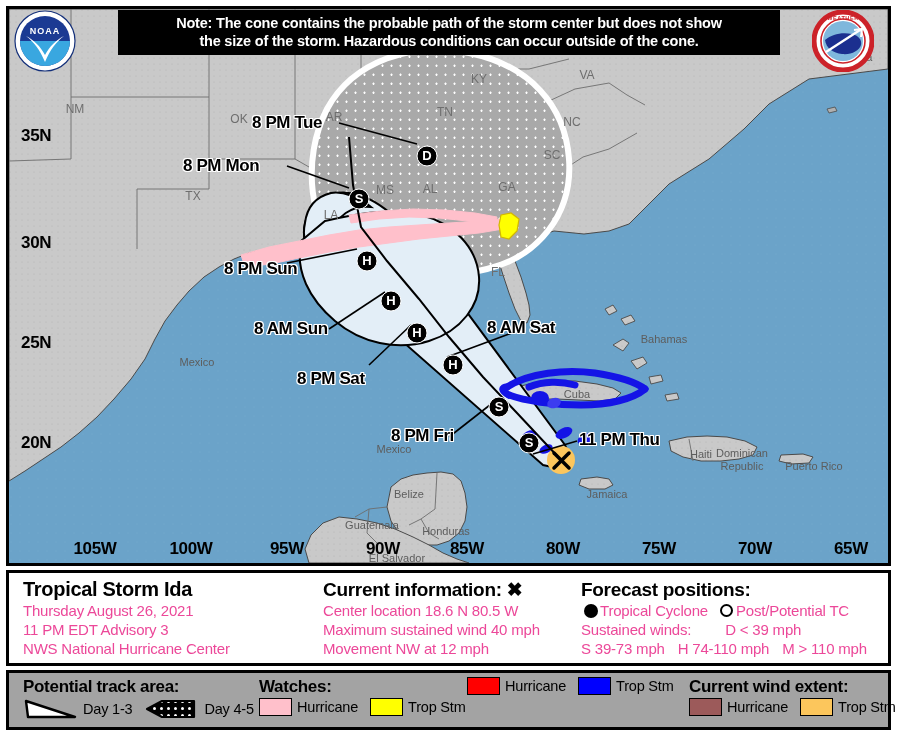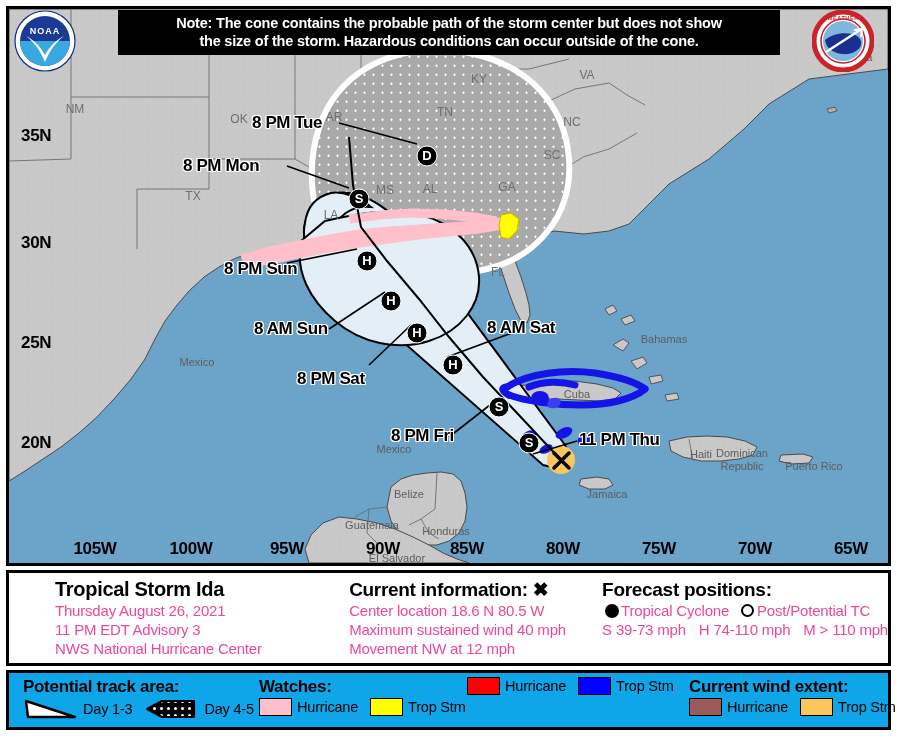--- a/index.html
+++ b/index.html
@@ -100,21 +100,21 @@
   
   #info-panel {
     position: absolute;
     left: 6px; top: 570px;
     width: 885px; height: 96px;
     border: 3px solid #000;
     background: #fff;
     display: flex;
   }
   .info-col { padding: 5px 0 0 14px; }
-  #col-storm { width: 300px; margin-left: 32px; }
+  #col-storm { width: 300px; }
   #col-current { width: 258px; }
   #col-forecast { flex: 1; }
   .info-h {
     font-weight: bold; font-size: 19px; color: #000;
     letter-spacing: -0.3px; line-height: 23px; white-space: nowrap;
   }
   .info-h.big { font-size: 20px; }
   .info-line {
     font-size: 15px; color: #ec4899; line-height: 19px;
     white-space: nowrap; letter-spacing: -0.2px;
@@ -131,21 +131,21 @@
     margin: 0 3px 0 12px; flex: none;
   }
   .xmark { font-size: 19px; font-weight: bold; }
 
   
   #legend-bar {
     position: absolute;
     left: 6px; top: 670px;
     width: 885px; height: 60px;
     border: 3px solid #000;
-    background: #0ea5e9;
+    background: #a3a3a3;
     display: flex;
   }
   .leg-sec { padding: 3px 0 0 14px; }
   #leg-track { width: 236px; }
   #leg-watch { width: 208px; }
   #leg-warn  { width: 222px; }
   #leg-wind  { flex: 1; }
   .leg-h {
     font-weight: bold; font-size: 17px; color: #000;
     line-height: 21px; letter-spacing: -0.3px; white-space: nowrap;
@@ -432,20 +432,24 @@
     </div>
 
     <div class="info-col" id="col-forecast">
       <div class="info-h">Forecast positions:</div>
       <div class="inline-row">
         <span class="dot-filled"></span>
         <span class="info-line">Tropical Cyclone</span>
         <span class="dot-open"></span>
         <span class="info-line">Post/Potential TC</span>
       </div>
+      <div class="inline-row" style="gap:34px;">
+        <span class="info-line">Sustained winds:</span>
+        <span class="info-line">D &lt; 39 mph</span>
+      </div>
       <div class="inline-row" style="gap:13px;">
         <span class="info-line">S 39-73 mph</span>
         <span class="info-line">H 74-110 mph</span>
         <span class="info-line">M &gt; 110 mph</span>
       </div>
     </div>
   </div>
 
   <div id="legend-bar">
 

